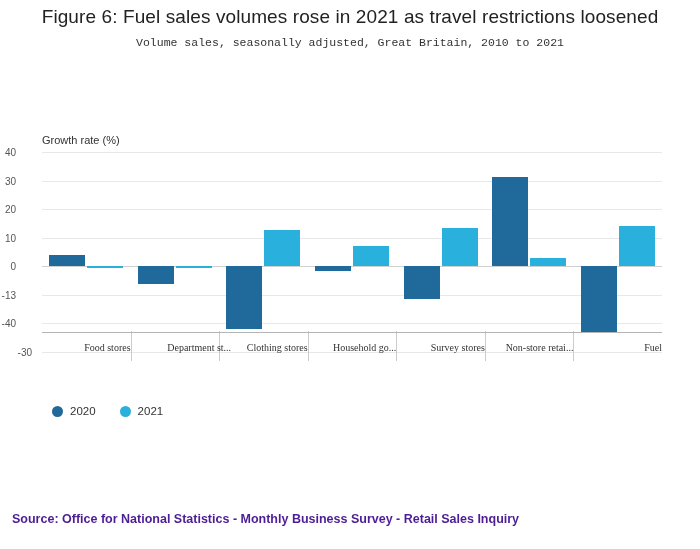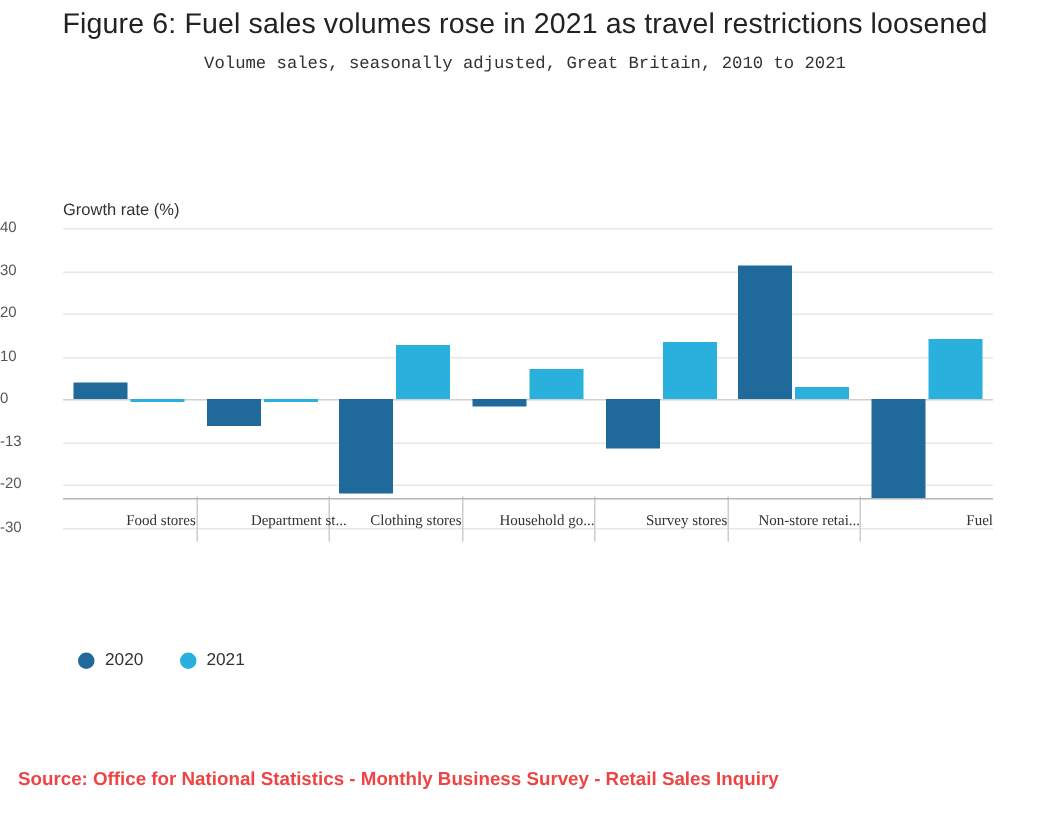--- a/index.html
+++ b/index.html
@@ -61,21 +61,21 @@
     height: 1px;
     background: #e8e8e8;
   }
   .grid-line.zero {
     background: #d0d0d0;
   }
   .tick-label {
     position: absolute;
     left: 0;
     width: 16px;
-    text-align: left;
+    text-align: right;
     font-size: 10px;
     color: #555555;
     transform: translateY(-50%);
   }
 
   .bars-layer {
     position: absolute;
     left: 42px;
     top: 0;
     width: 620px;
@@ -128,36 +128,35 @@
     align-items: center;
     gap: 10px;
     font-size: 11.5px;
     color: #333333;
   }
   .legend-item {
     display: flex;
     align-items: center;
     gap: 7px;
     margin-right: 14px;
-    margin-top: 29px;
   }
   .legend-dot {
     width: 11px;
     height: 11px;
     border-radius: 50%;
     display: inline-block;
   }
 
   .source {
     position: absolute;
     left: 12px;
     top: 512px;
     font-size: 12.5px;
     font-weight: bold;
-    color: #ef4444;
+    color: #4c1d95;
   }
 </style>
 </head>
 <body>
 
 <div class="fig-title">Figure 6: Fuel sales volumes rose in 2021 as travel restrictions loosened</div>
 <div class="fig-subtitle">Volume sales, seasonally adjusted, Great Britain, 2010 to 2021</div>
 
 <div class="plot-wrap">
   <div class="axis-label">Growth rate (%)</div>
@@ -172,22 +171,22 @@
       <div class="grid-line" style="top: 203.429px;"></div>
       <div class="grid-line" style="top: 232px;"></div>
     </div>
   <div id="yticks">
       <div class="tick-label" style="top: 32px;">40</div>
       <div class="tick-label" style="top: 60.5714px;">30</div>
       <div class="tick-label" style="top: 89.1429px;">20</div>
       <div class="tick-label" style="top: 117.714px;">10</div>
       <div class="tick-label" style="top: 146.286px;">0</div>
       <div class="tick-label" style="top: 174.857px;">-13</div>
-      <div class="tick-label" style="top: 203.429px;">-20</div>
-      <div class="tick-label" style="top: 232px;">-30</div>
+      <div class="tick-label" style="top: 203.429px;">-40</div>
+      <div class="tick-label" style="top: 232px; padding-left: 16px;">-30</div>
     </div>
 
   <div class="bars-layer" id="bars-layer">
       <div class="group" style="left: 0px; width: 88.5714px;">
         <div class="bar s2020" style="left: 7.28571px; background: rgb(31, 106, 154); top: 134.857px; height: 11.4286px;"></div>
         <div class="bar s2021" style="left: 45.2857px; background: rgb(42, 176, 221); top: 146.286px; height: 1.5px;"></div>
       </div>
       <div class="group" style="left: 88.5714px; width: 88.5714px;">
         <div class="bar s2020" style="left: 7.28571px; background: rgb(31, 106, 154); top: 146.286px; height: 17.7143px;"></div>
         <div class="bar s2021" style="left: 45.2857px; background: rgb(42, 176, 221); top: 146.286px; height: 1.71429px;"></div>

